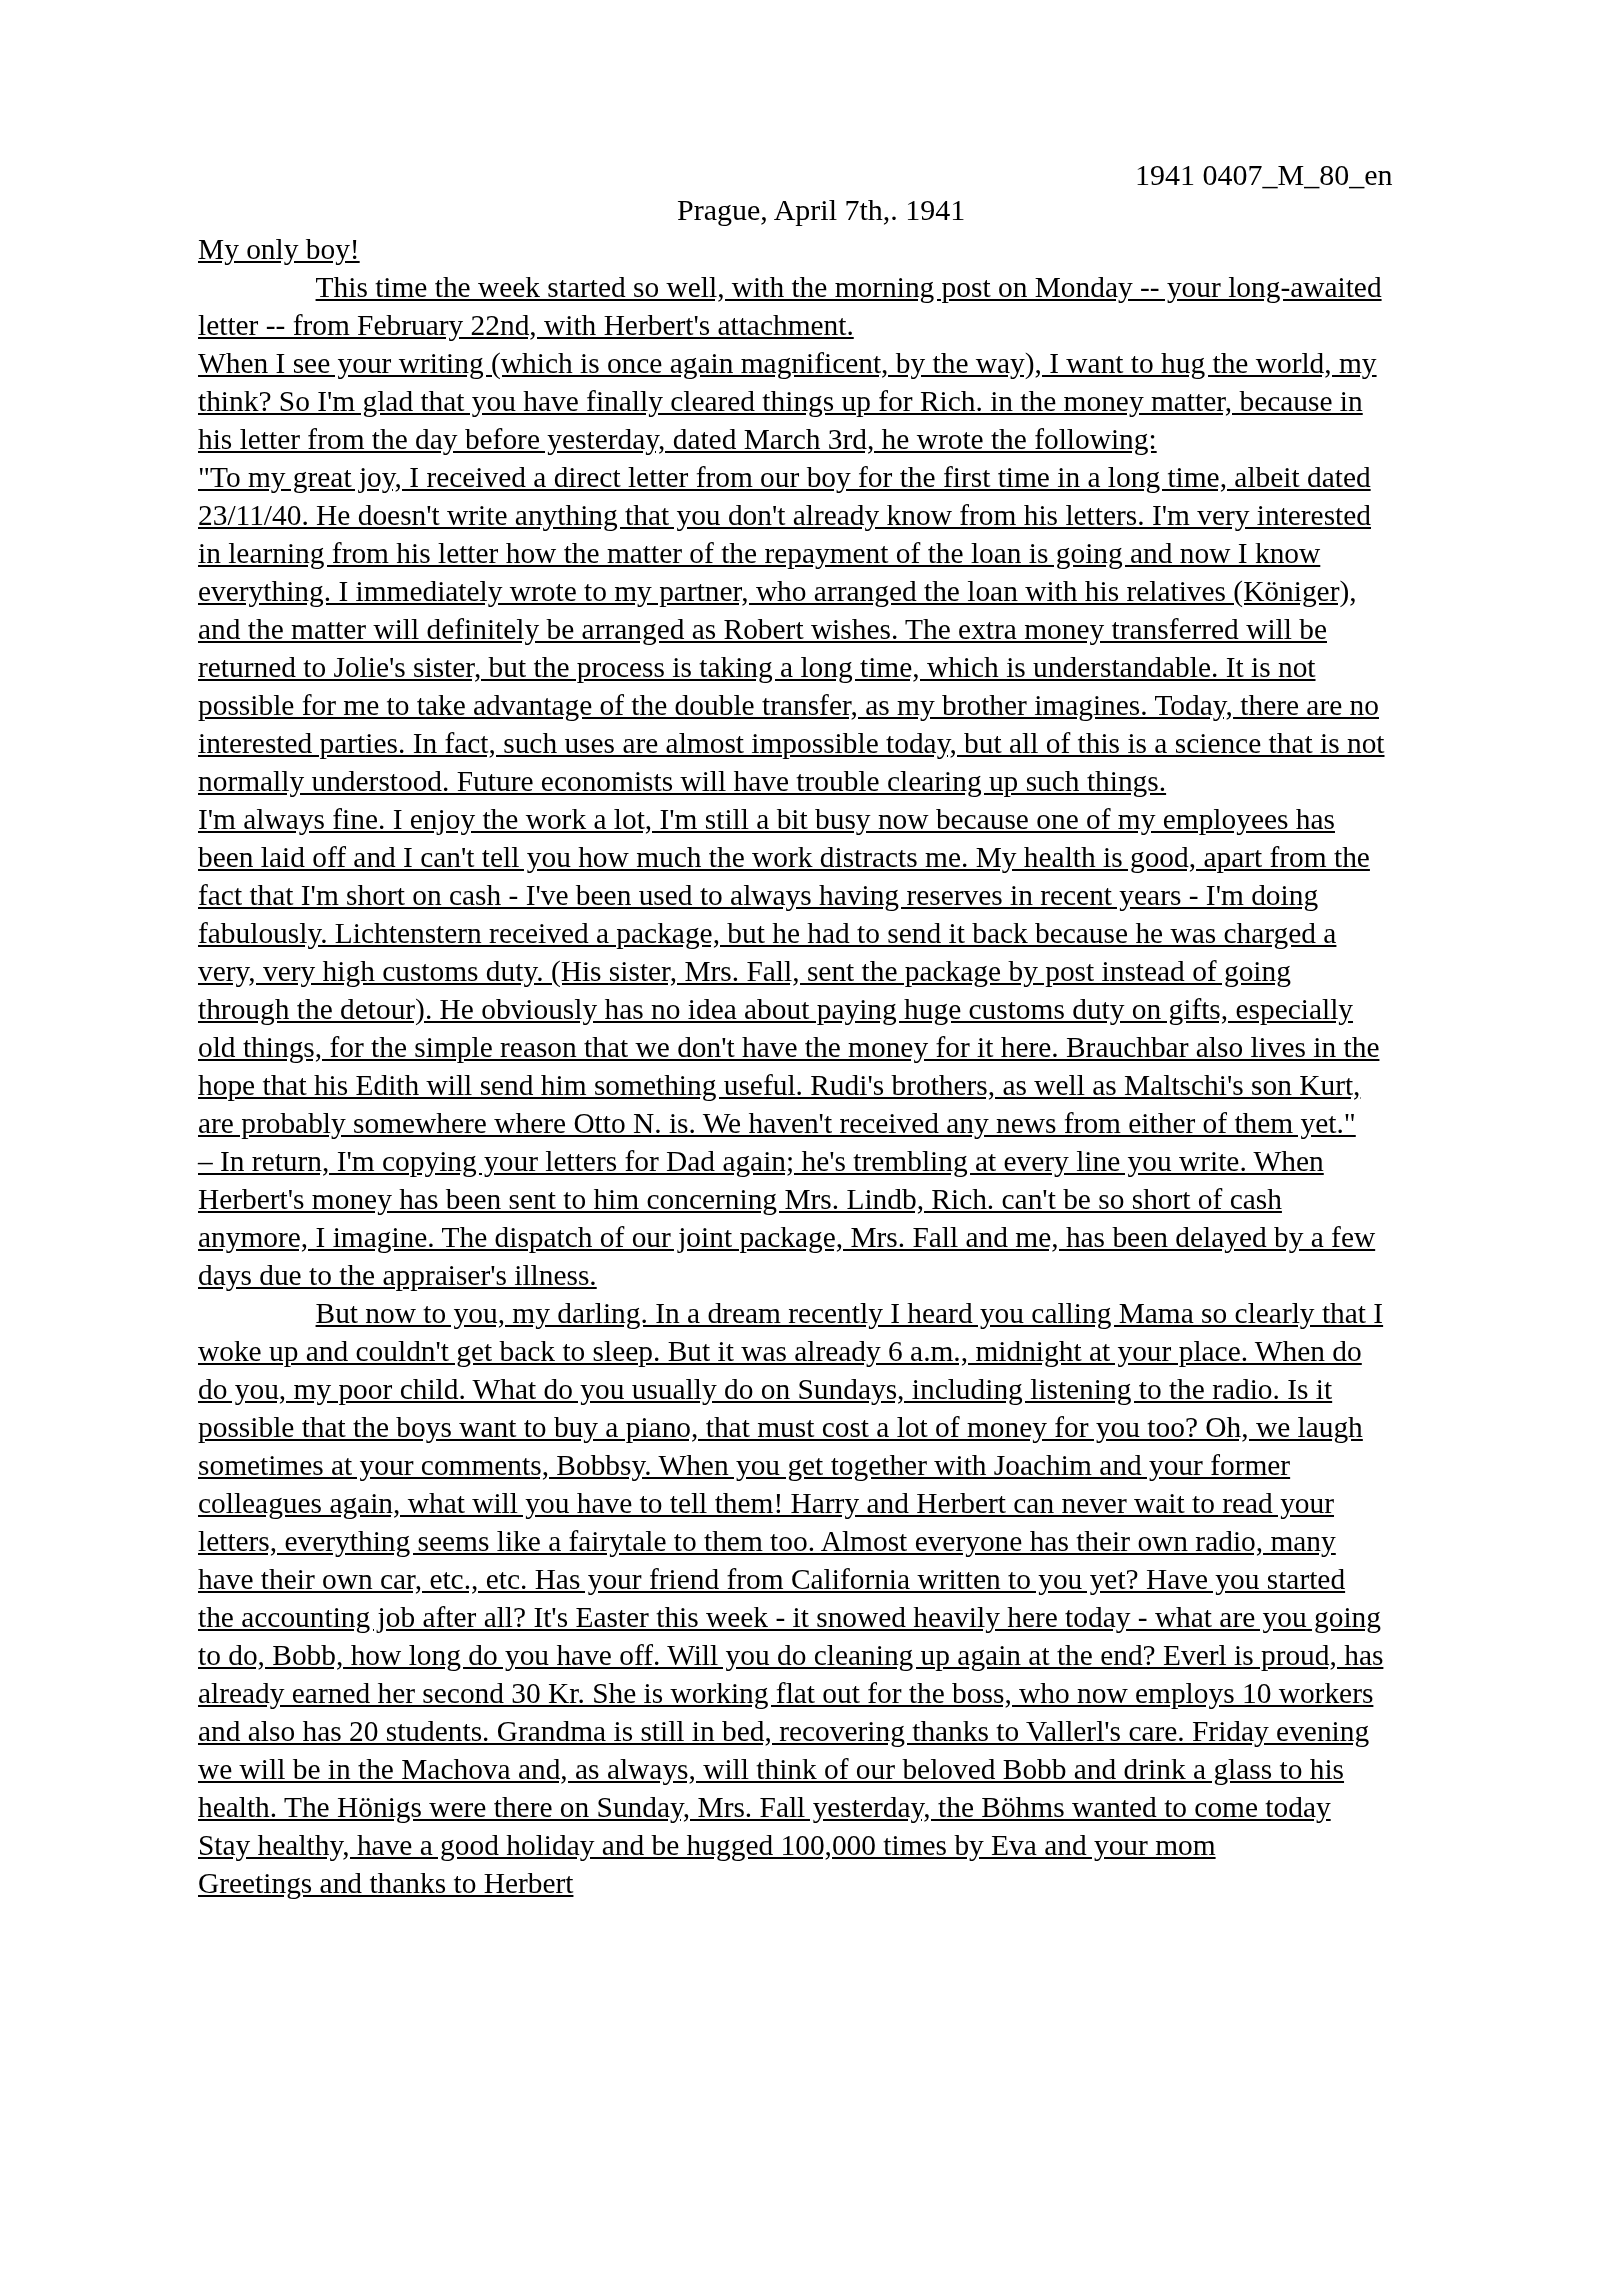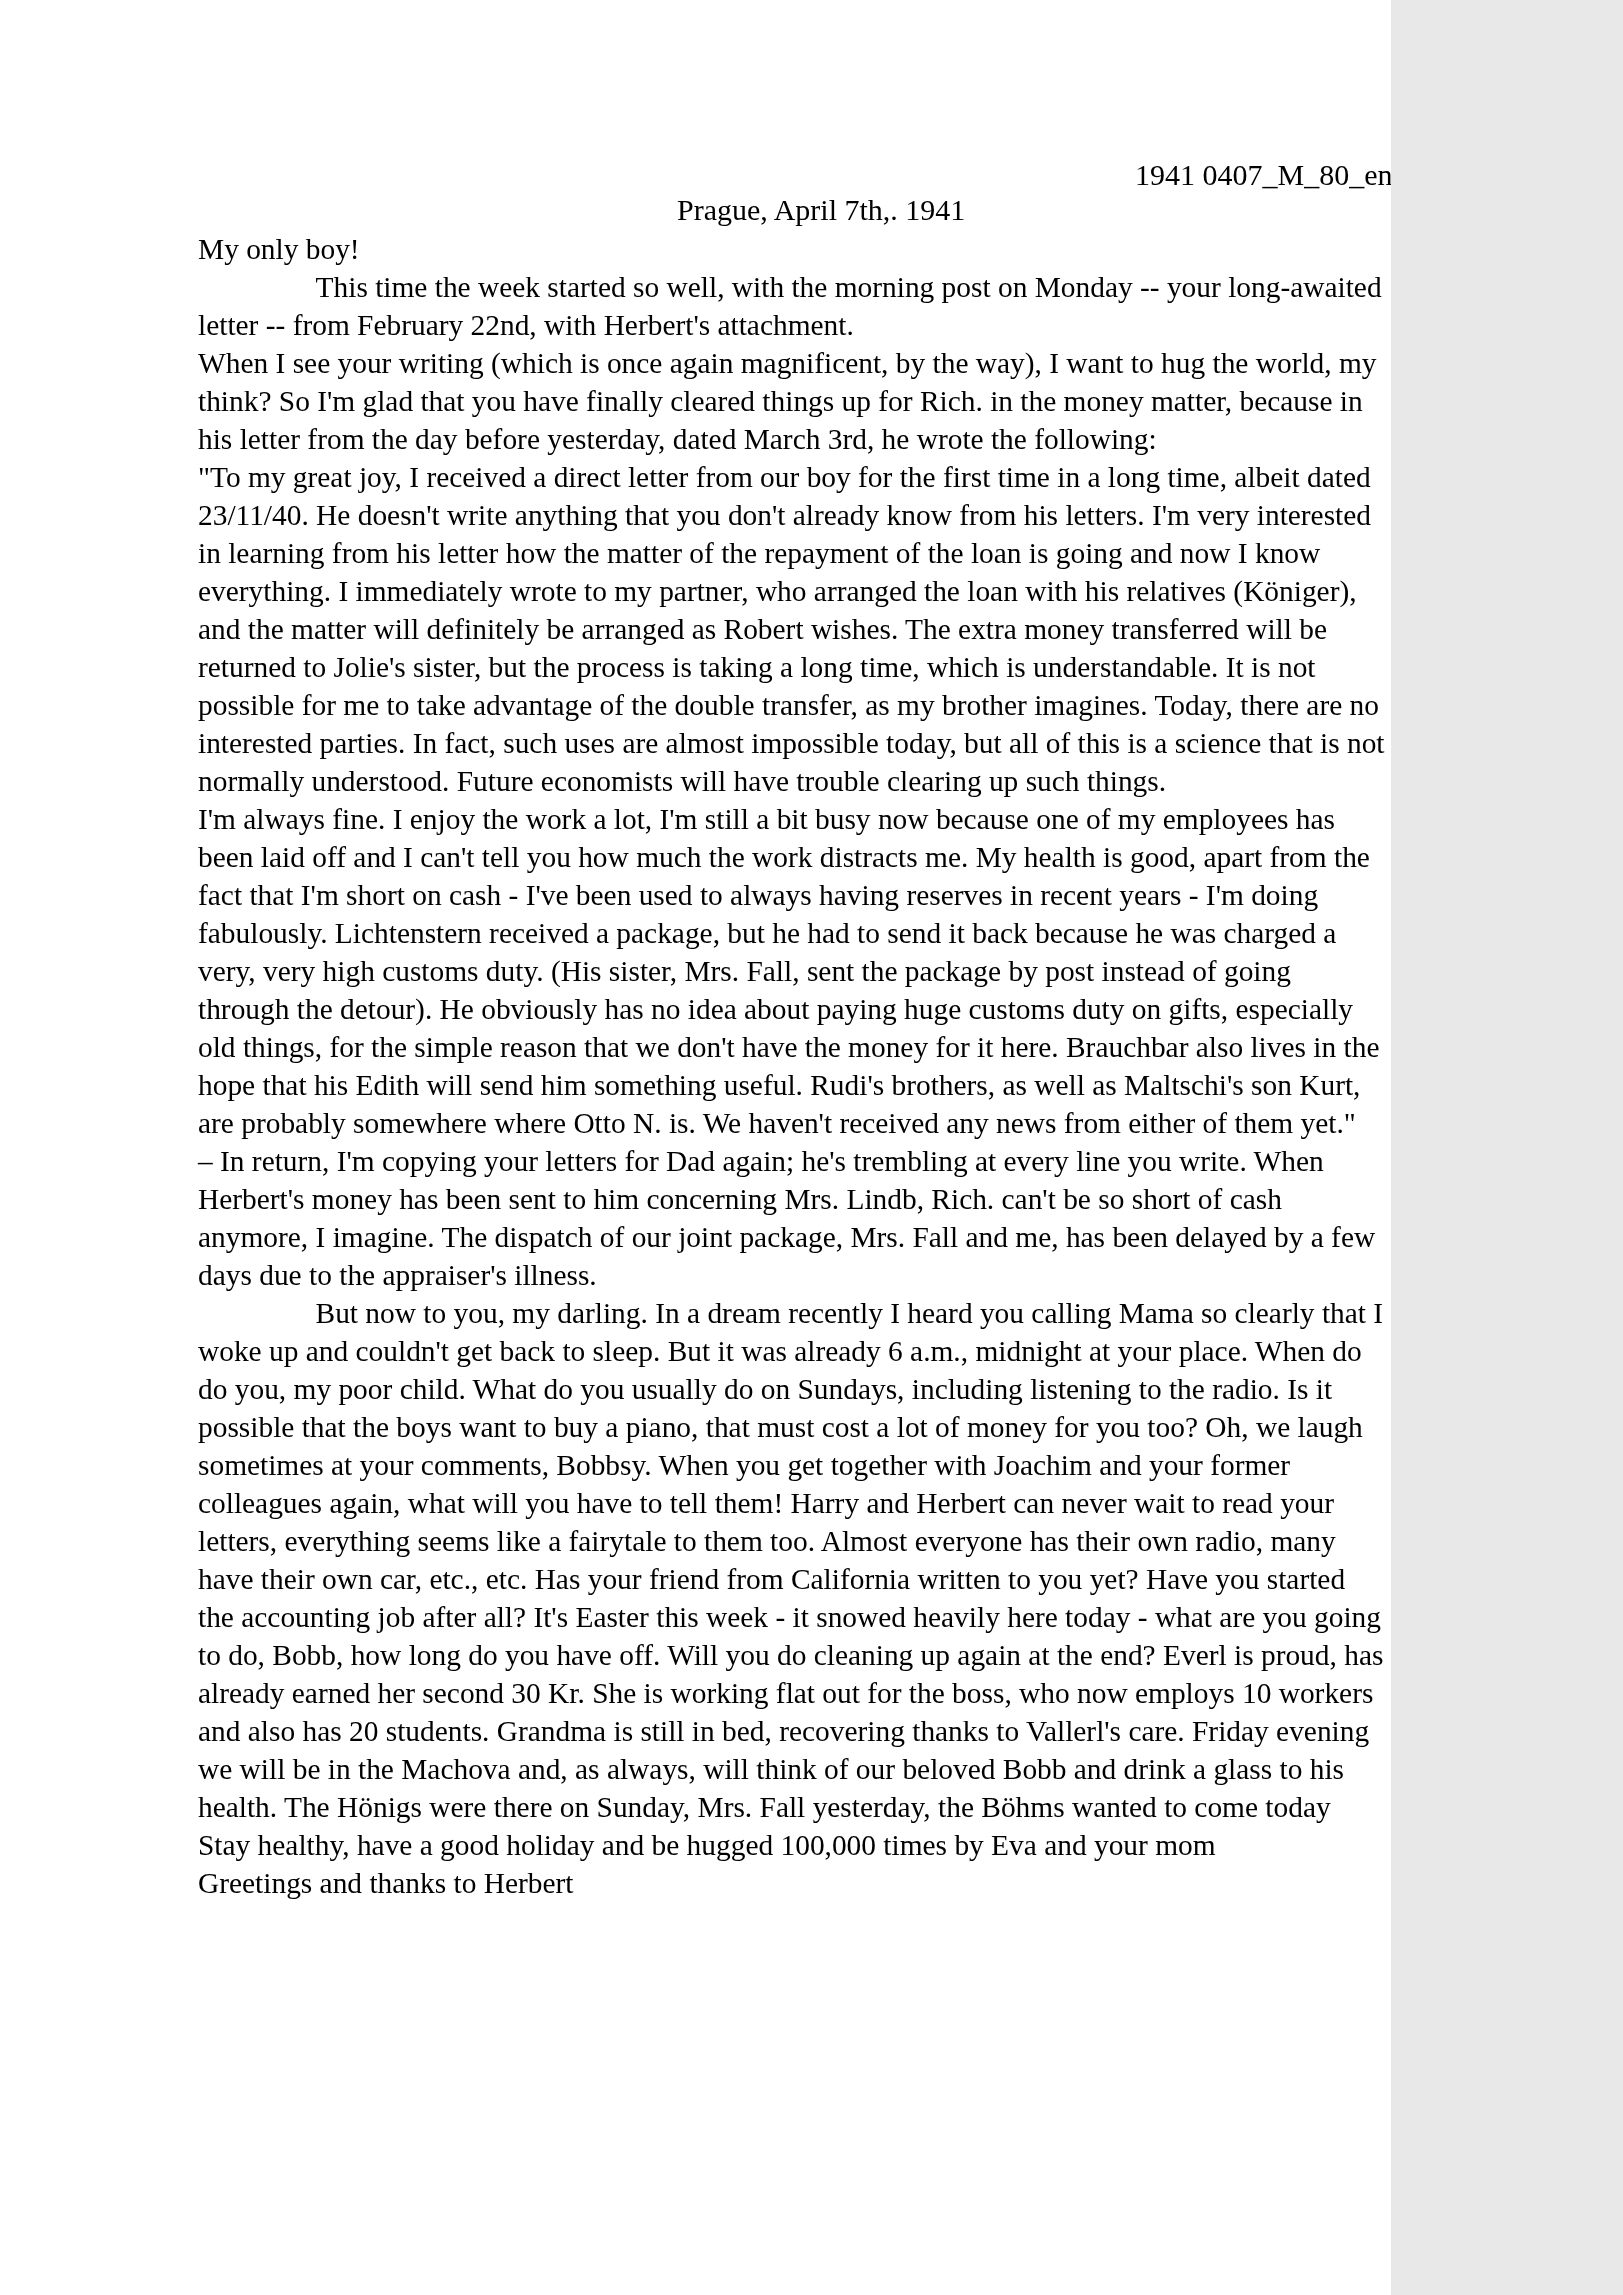--- a/index.html
+++ b/index.html
@@ -2,21 +2,21 @@
 <html style="font-size:10.5px"><head>
 <meta charset="utf-8">
 <style>
   html, body {
     margin: 0;
     padding: 0;
     background: #e8e8e8;
   }
   .page {
     position: relative;
-    width: 1391px;
+    width: 1623px;
     height: 2295px;
     background: #ffffff;
     color: #000000;
     font-family: "Liberation Serif", serif;
     overflow: hidden;
   }
   .doc-id {
     position: absolute;
     left: 1135px;
     top: 156px;
@@ -37,20 +37,21 @@
     position: absolute;
     left: 198px;
     top: 230px;
     width: 1361px;
     font-size: 29.4px;
     line-height: 38px;
     tab-size: 16;
   }
   .line {
     white-space: pre;
+    text-decoration: underline;
   }
 </style>
 </head>
 <body>
 
 <div class="page">
   <div class="doc-id">1941 0407_M_80_en</div>
   <div class="dateline">Prague, April 7th,. 1941</div>
   <div class="body-block">
     <div class="line salutation">My only boy!</div>

